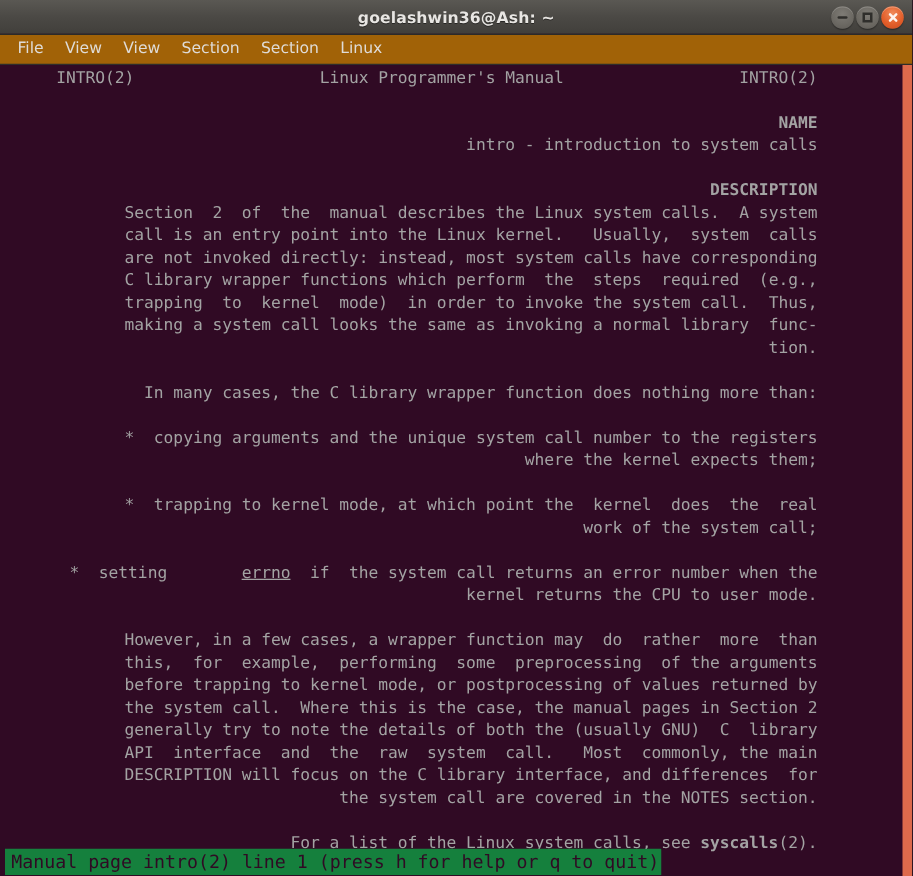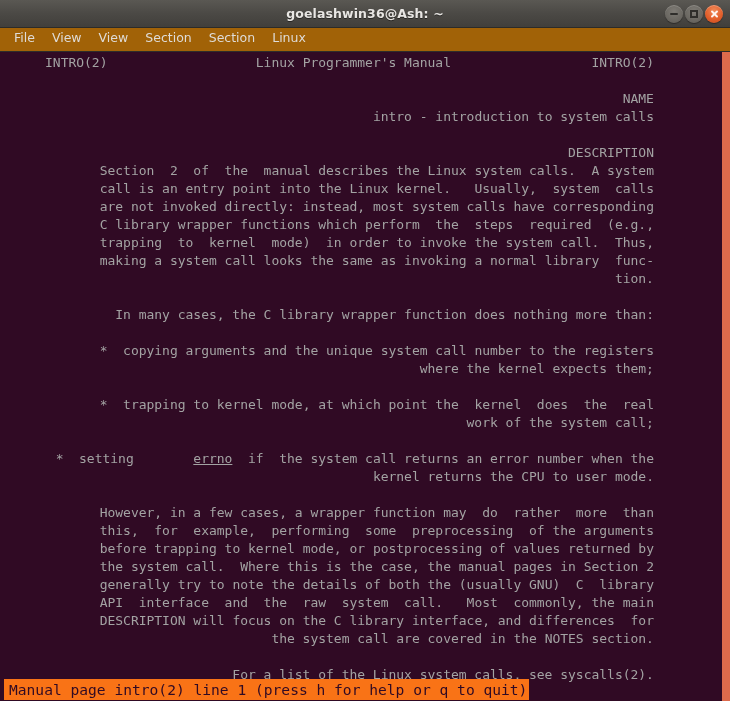--- a/index.html
+++ b/index.html
@@ -127,29 +127,29 @@
     line-height: 18px;
     color: #a3a3a3;
     white-space: pre;
     letter-spacing: -0.02px;
     text-align: right;
   }
   .term-content .ln {
     height: 18px;
     white-space: pre;
   }
-  .bold { font-weight: normal; }
+  .bold { font-weight: bold; }
   .ul   { text-decoration: underline; margin-left: 44px; }
 
   
   .statusline {
     position: absolute;
     left: 4px;
     bottom: 1px;
-    background: #f97316;
+    background: #15803d;
     color: #300a24;
     font-family: "DejaVu Sans Mono", monospace;
     font-size: 14.6px;
     line-height: 19px;
     padding: 1px 2px 1px 5px;
     white-space: pre;
   }
 
   
   .scrollbar {

